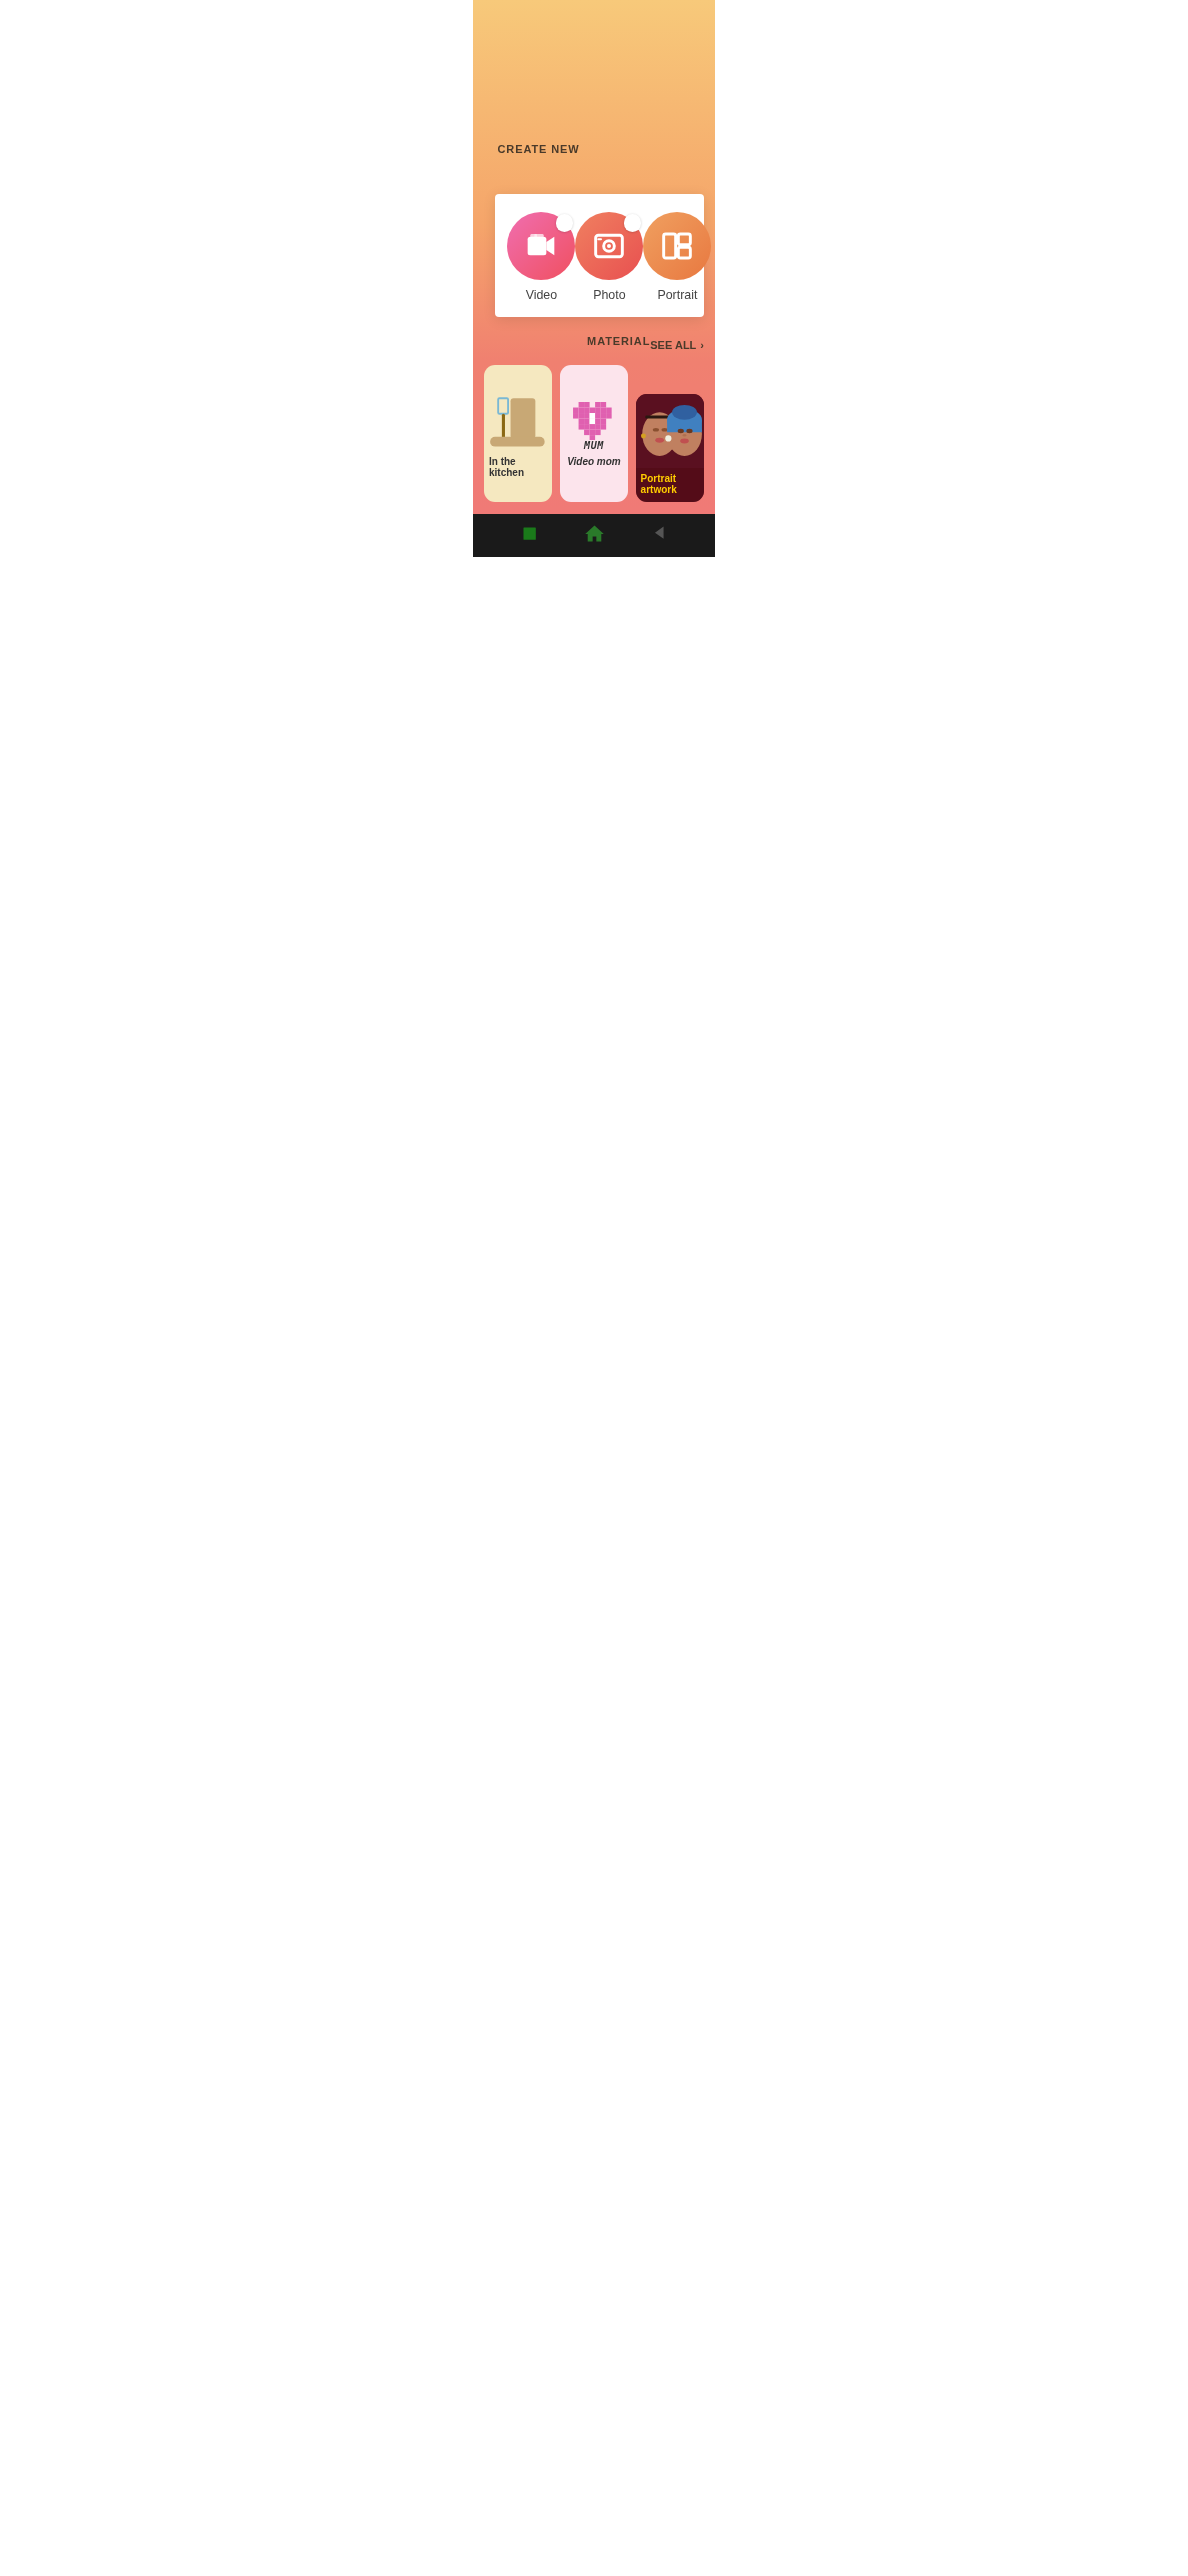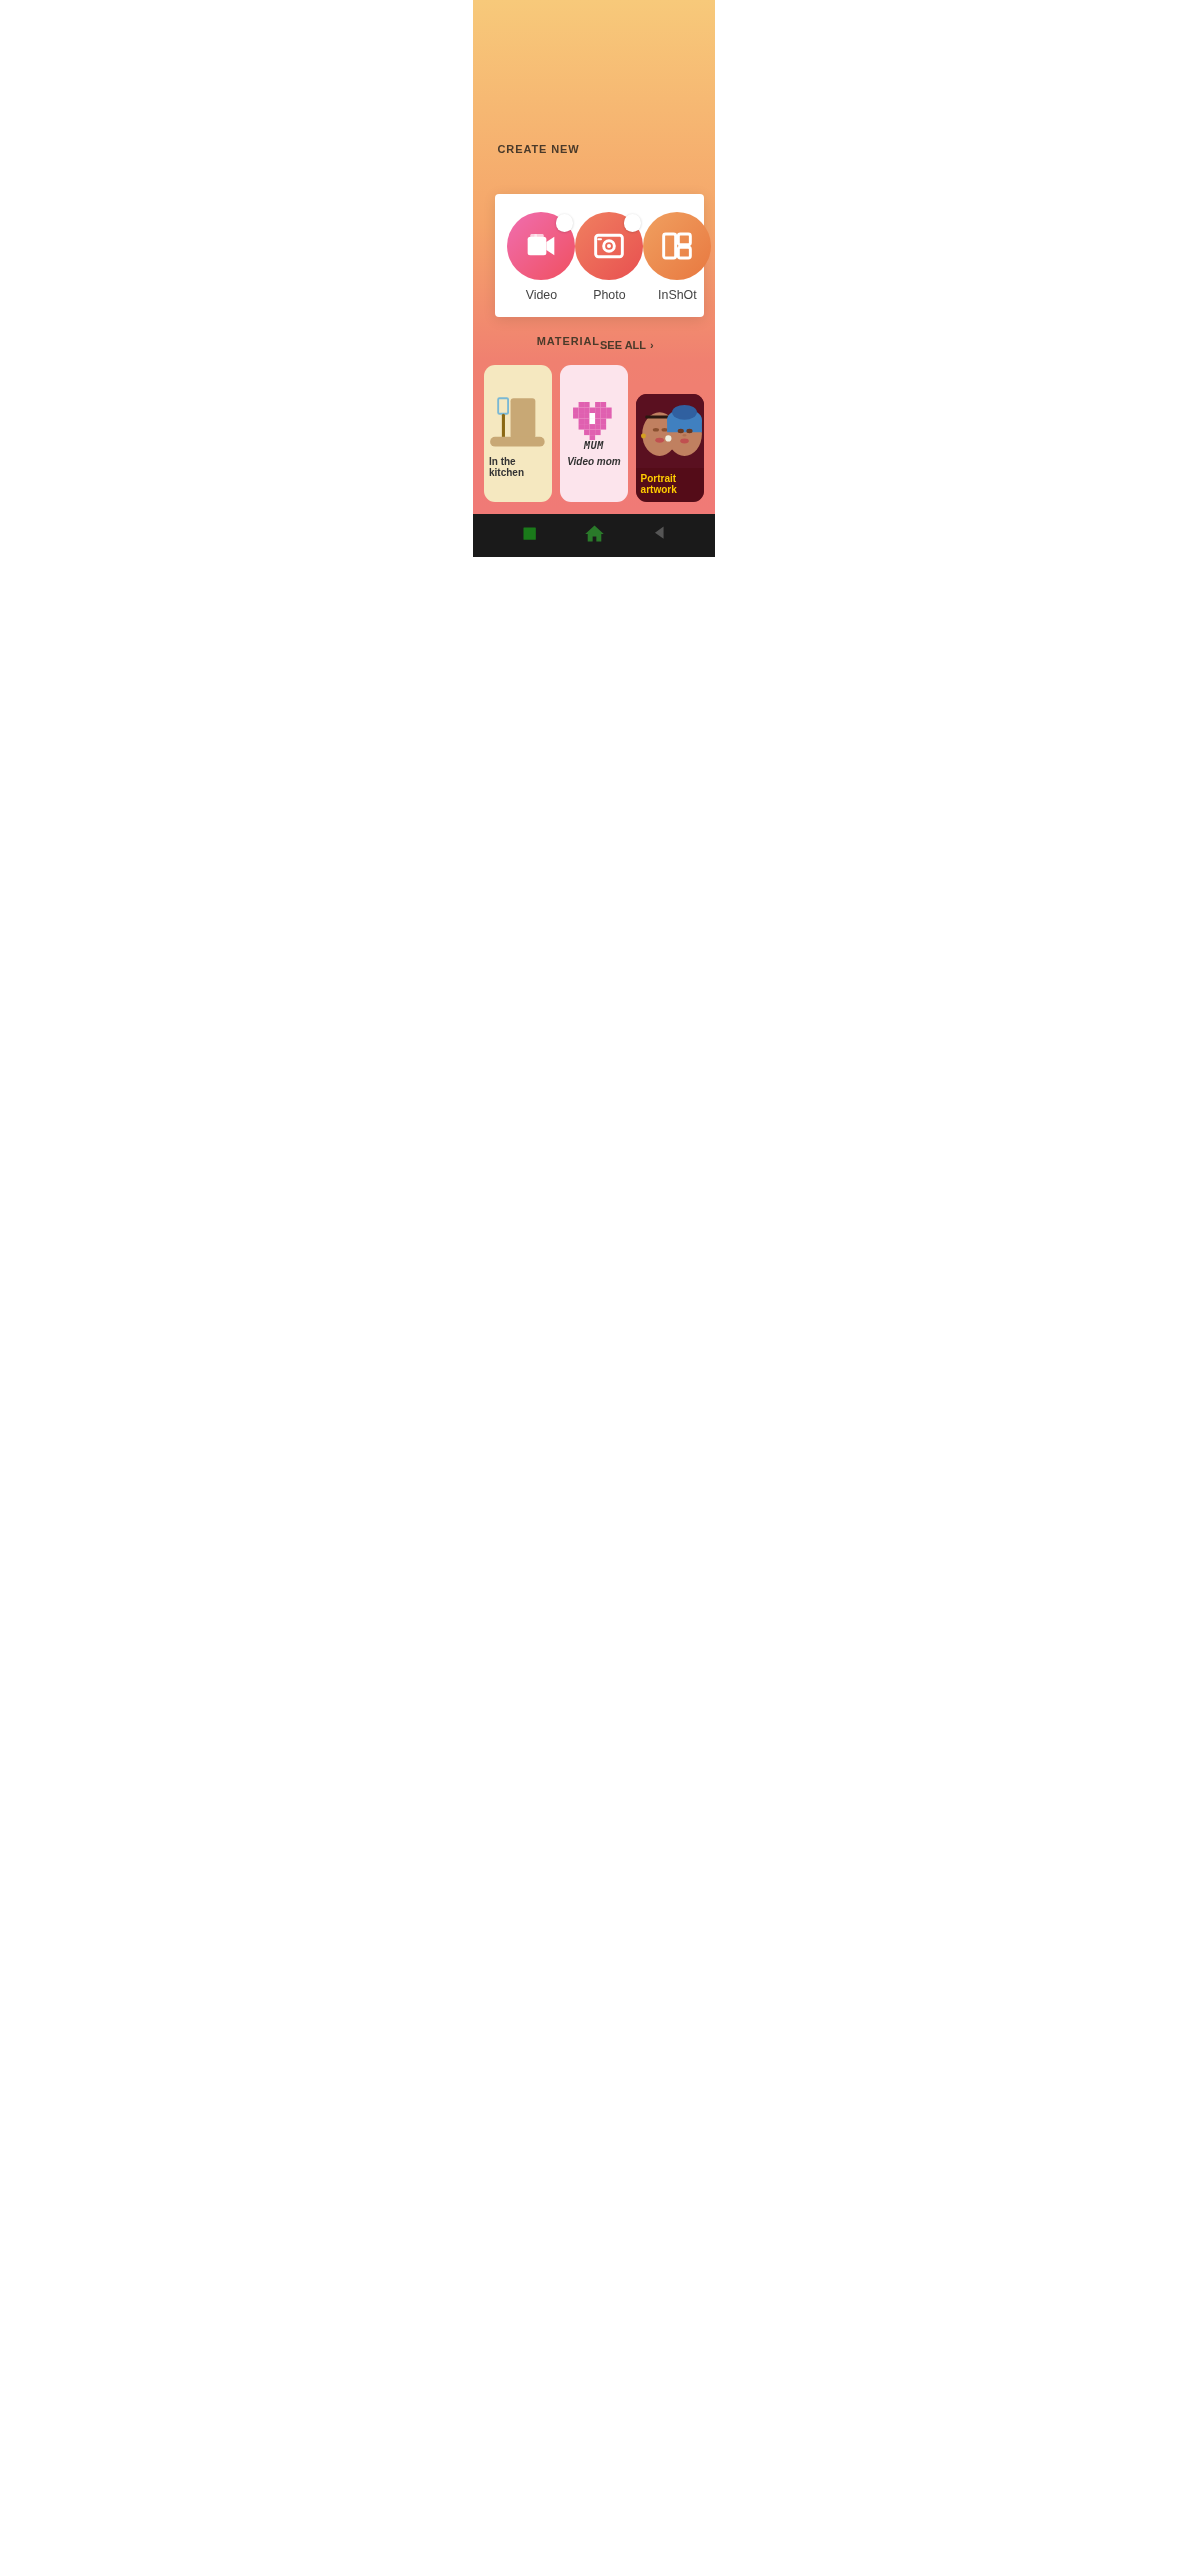--- a/index.html
+++ b/index.html
@@ -132,21 +132,21 @@
       color: #444;
     }
 
     
     .material-section {
       padding: 17.3px 11px 12.4px 11px;
     }
 
     .material-header {
       display: flex;
-      justify-content: center;
+      justify-content: flex-end;
       align-items: center;
       margin-bottom: 10px;
     }
 
     .see-all {
       font-size: 11px;
       font-weight: 600;
       color: #4a3a2a;
       cursor: pointer;
       display: flex;
@@ -284,21 +284,21 @@
       </div>
 
       <div class="create-item">
         <div class="create-circle collage">
           <svg viewBox="0 0 24 24" xmlns="http://www.w3.org/2000/svg">
             <rect x="2" y="3" width="9" height="18" rx="1.5" fill="none" stroke="white" stroke-width="2.2"></rect>
             <rect x="13" y="3" width="9" height="8" rx="1.5" fill="none" stroke="white" stroke-width="2.2"></rect>
             <rect x="13" y="13" width="9" height="8" rx="1.5" fill="none" stroke="white" stroke-width="2.2"></rect>
           </svg>
         </div>
-        <span class="create-label">InShOt</span>
+        <span class="create-label">Portrait</span>
       </div>
 
     </div>
   </div>
 
   <div class="material-section">
     <div class="material-header">
       <div class="section-title">MATERIAL</div>
       <div class="see-all">
         <span>SEE ALL</span>

